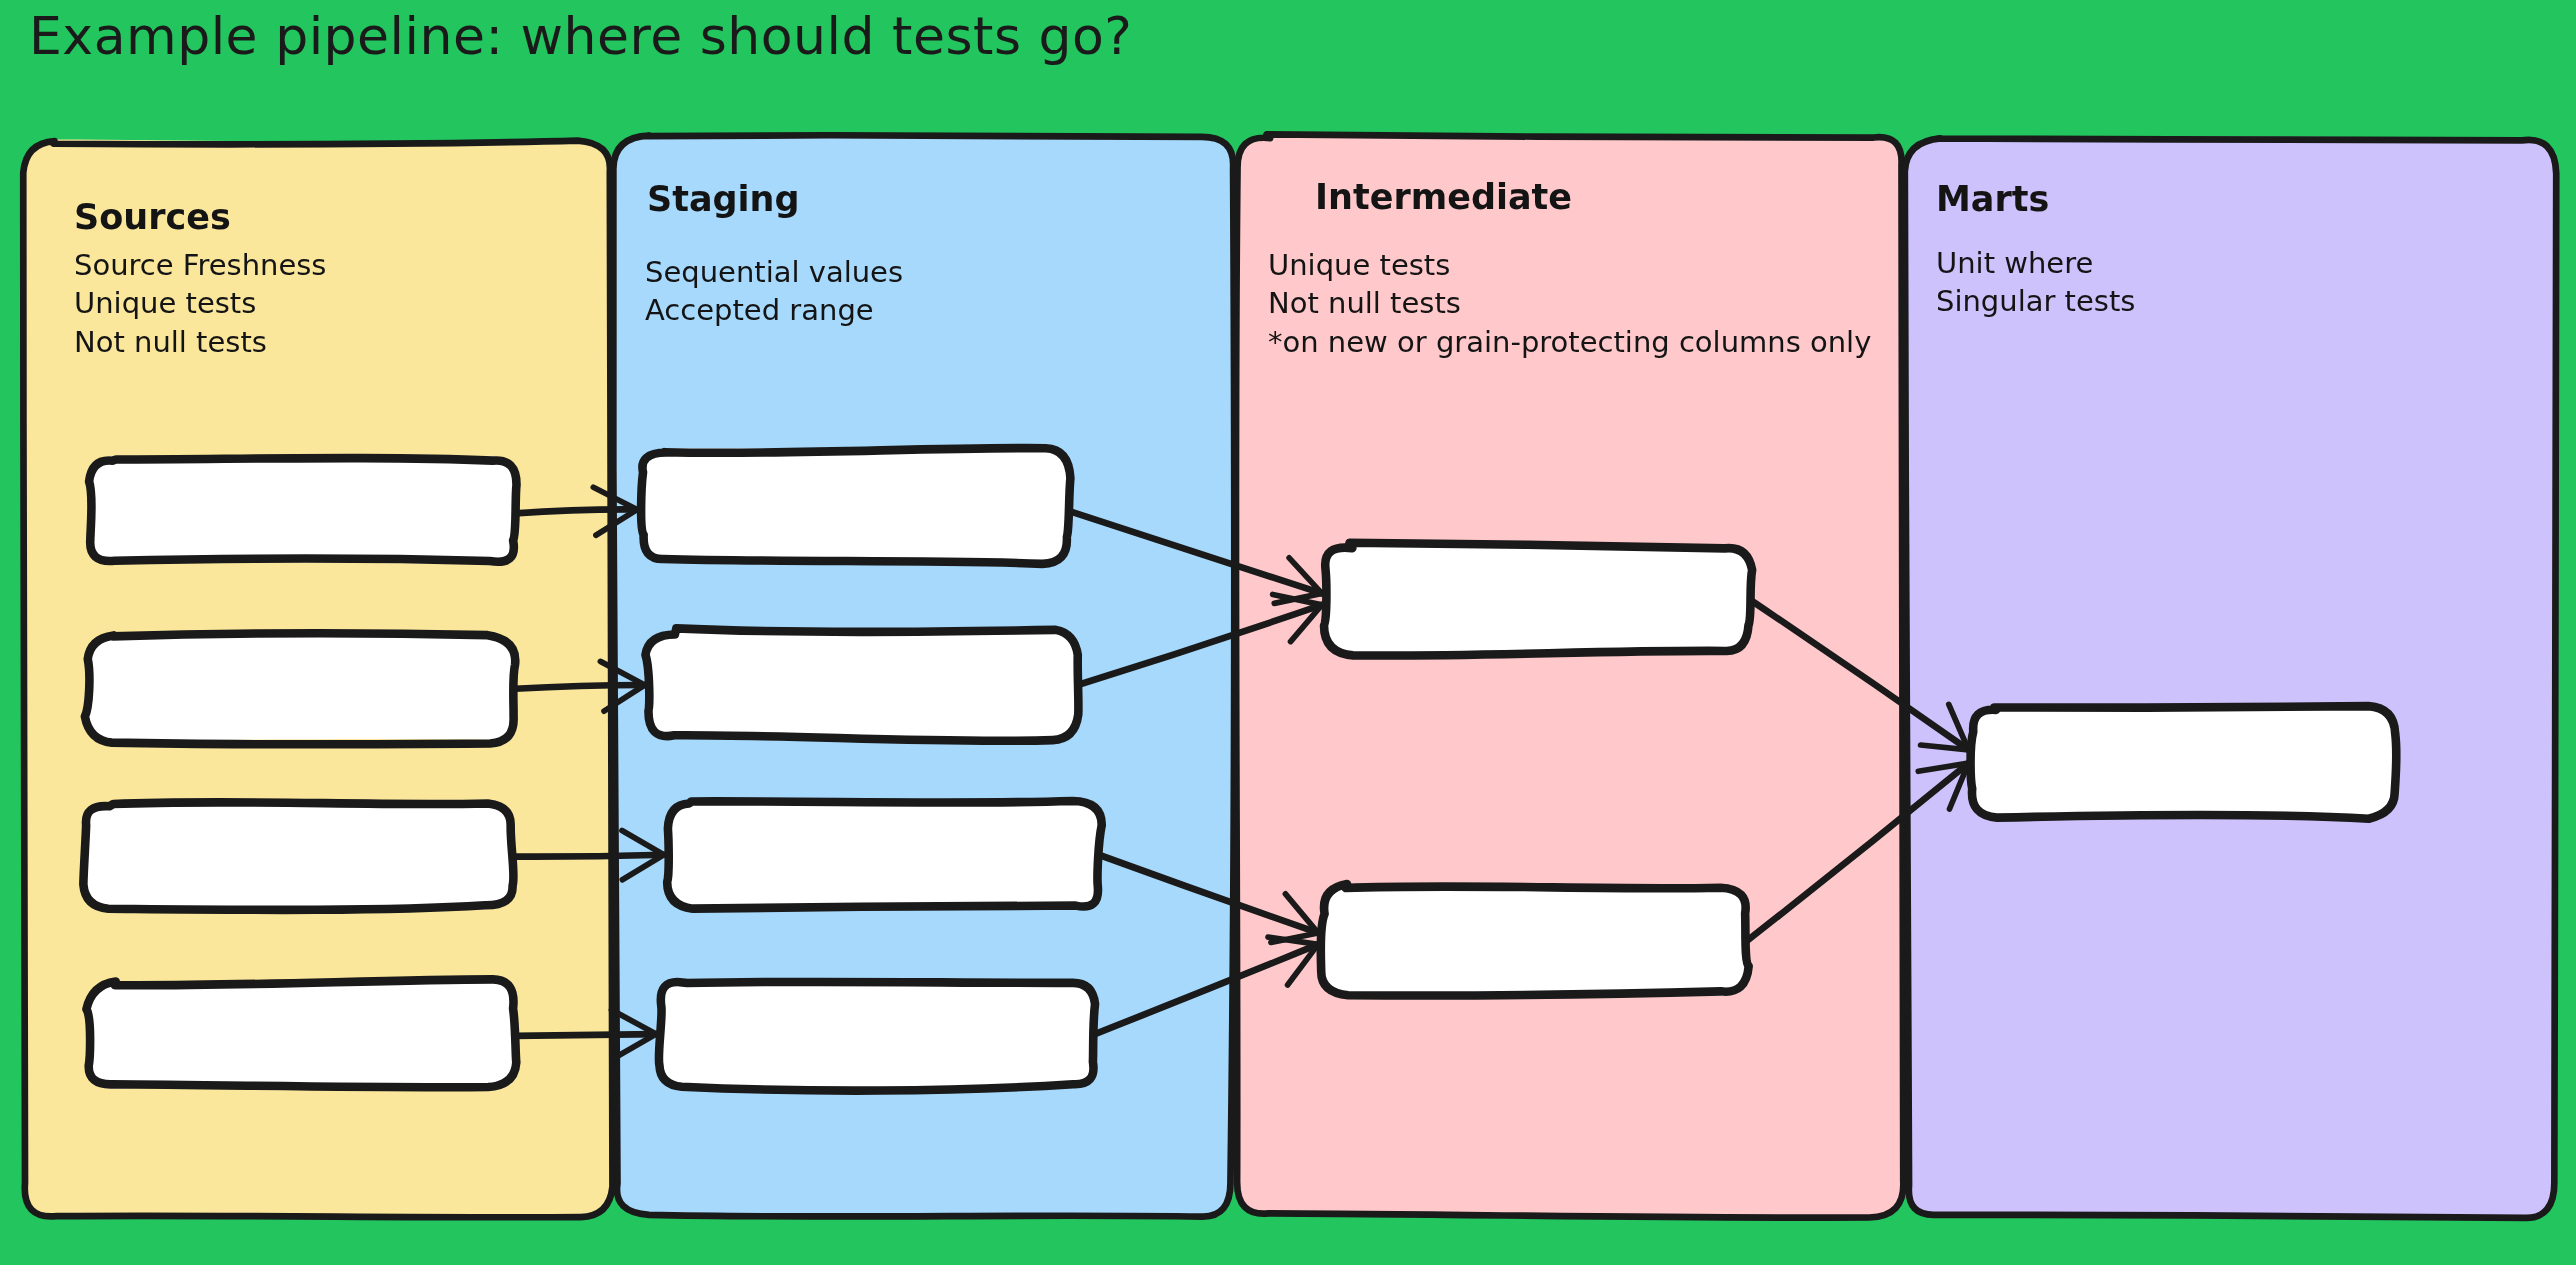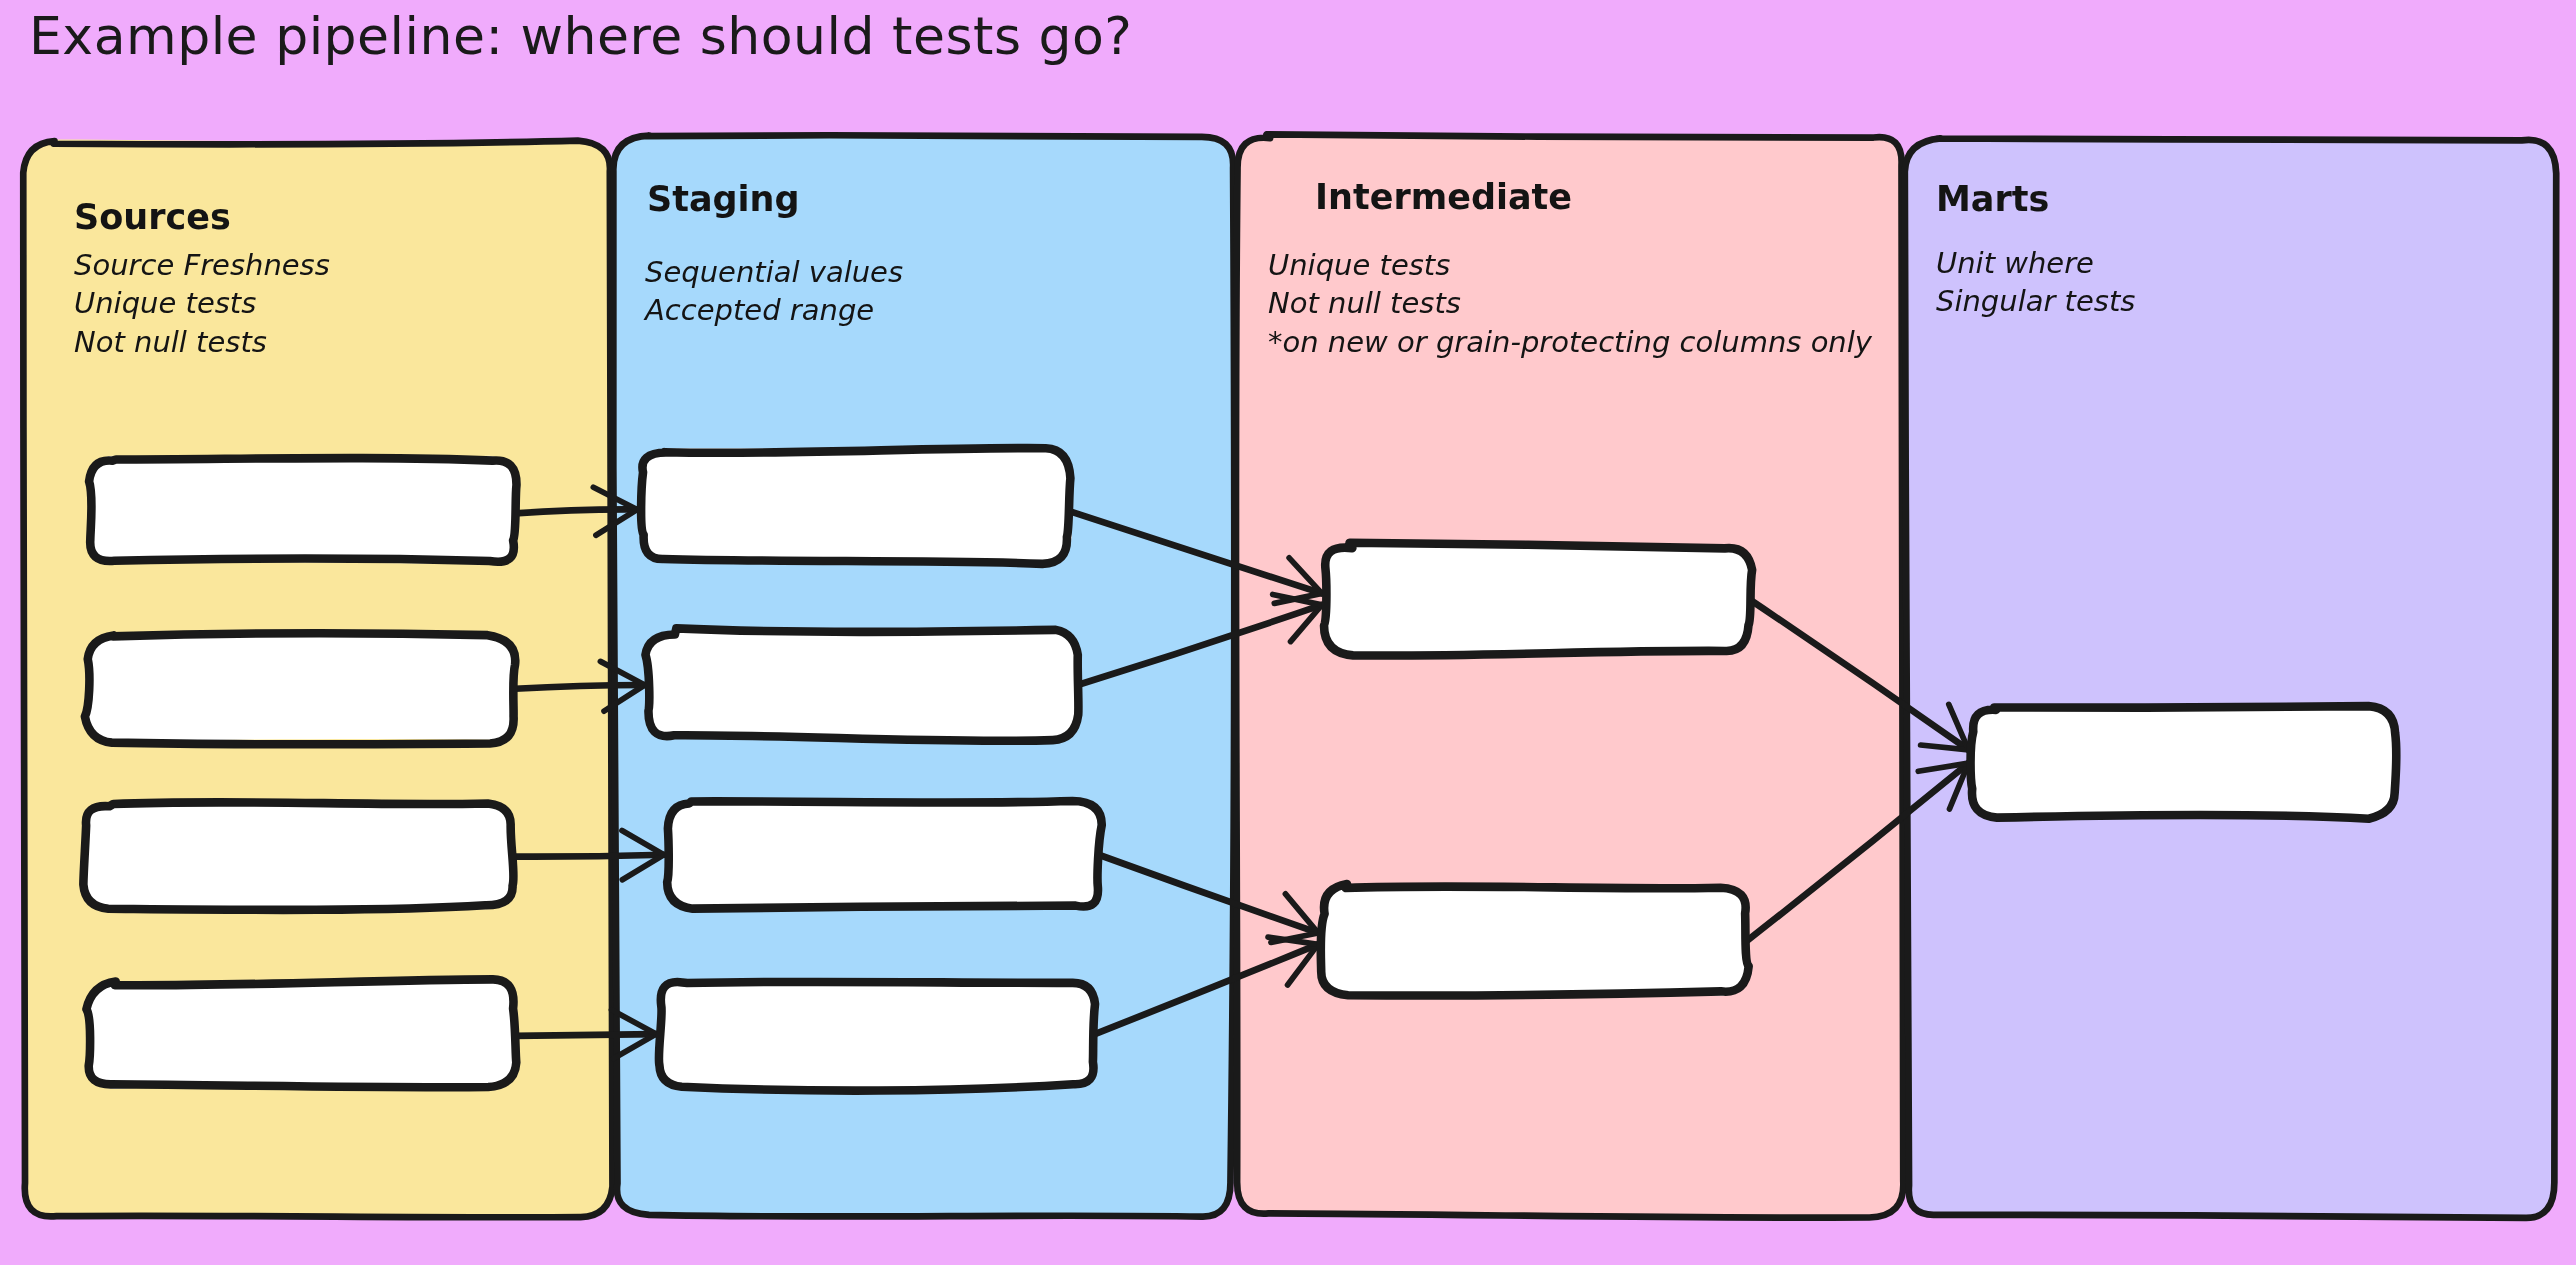--- a/index.html
+++ b/index.html
@@ -10,21 +10,21 @@
   body {
     width: 2576px;
     height: 1266px;
     overflow: hidden;
     font-family: "DejaVu Sans", sans-serif;
   }
   #canvas {
     position: relative;
     width: 2576px;
     height: 1266px;
-    background: #f0abfc;
+    background: #22c55e;
   }
   svg.layer {
     position: absolute;
     top: 0;
     left: 0;
     width: 2576px;
     height: 1266px;
   }
   .diagram-title {
     position: absolute;
@@ -47,21 +47,21 @@
   }
   .col-lines {
     position: absolute;
     font-family: "DejaVu Sans", sans-serif;
     font-size: 29px;
     font-weight: 400;
     color: #141414;
     line-height: 1.32;
     white-space: nowrap;
   }
-  .col-lines div { white-space: nowrap; font-style: italic; }
+  .col-lines div { white-space: nowrap; }
 </style>
 </head>
 <body>
 
 <div id="canvas">
 
   <svg class="layer" viewBox="0 0 2701 1327" xmlns="http://www.w3.org/2000/svg">
     <g id="columns-layer">
         <g>
           <path d="M 57.87226394315821 145.98792848595787 C 231.15547225543088 146.5557074365745, 443.5915312312504 151.10697128276666, 605.6734953292988 148.9547963633923 Q 638.8528335099354 147.5196444400212, 642.0592437763975 183.03728408964224 C 641.4526626603923 598.9082237252538, 638.2922607403679 939.0811042802785, 642.0306259174973 1242.676531220822 Q 638.8173187260596 1278.1080788990055, 606.9016031279701 1275.06099643766 C 444.8009845761587 1279.1597303231897, 232.4802082074714 1273.7983250971783, 60.35559482740033 1277.4523416536172 Q 24.03837070522754 1275.7436624536028, 25.68608799115107 1243.7635965365746 C 24.897347067714364 938.5379251494713, 22.898221778915367 544.9736796593171, 24.955371666958264 182.22196254843007 Q 24.967087365205906 145.83803615571838, 60.07692329589134 149.82787342259095 Z" fill="#FAE79C" stroke="none"></path>

